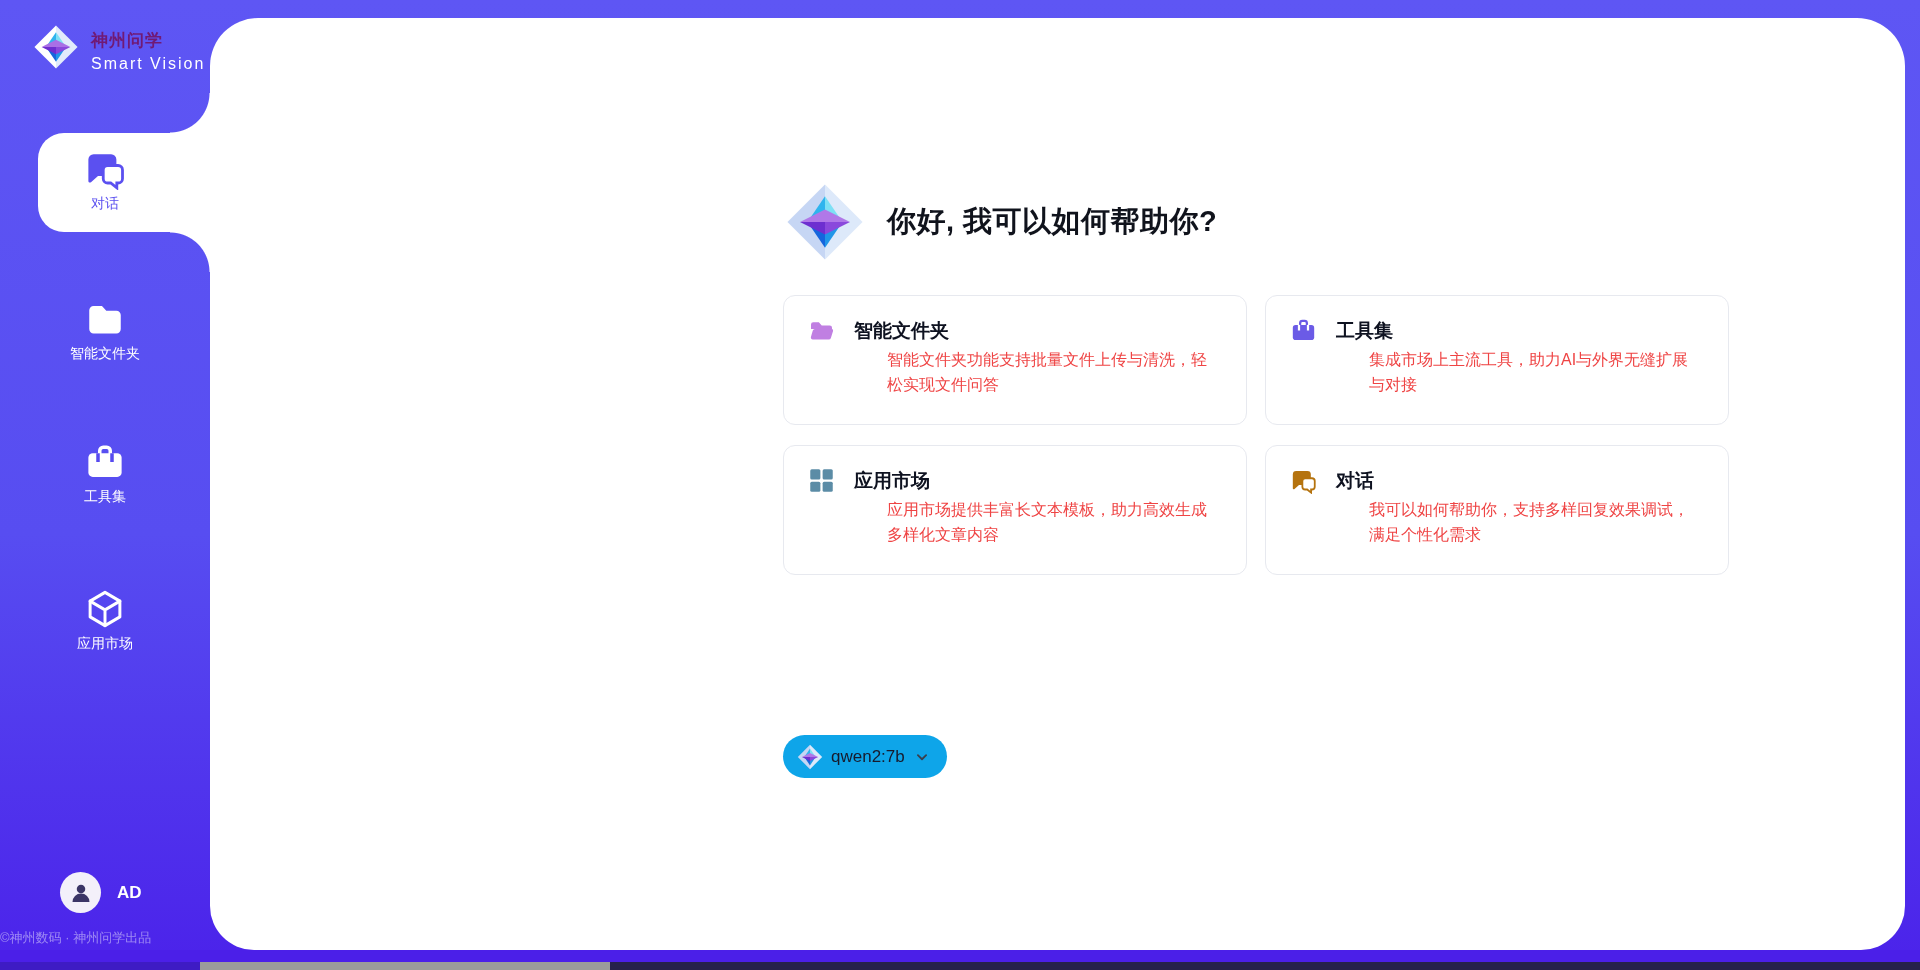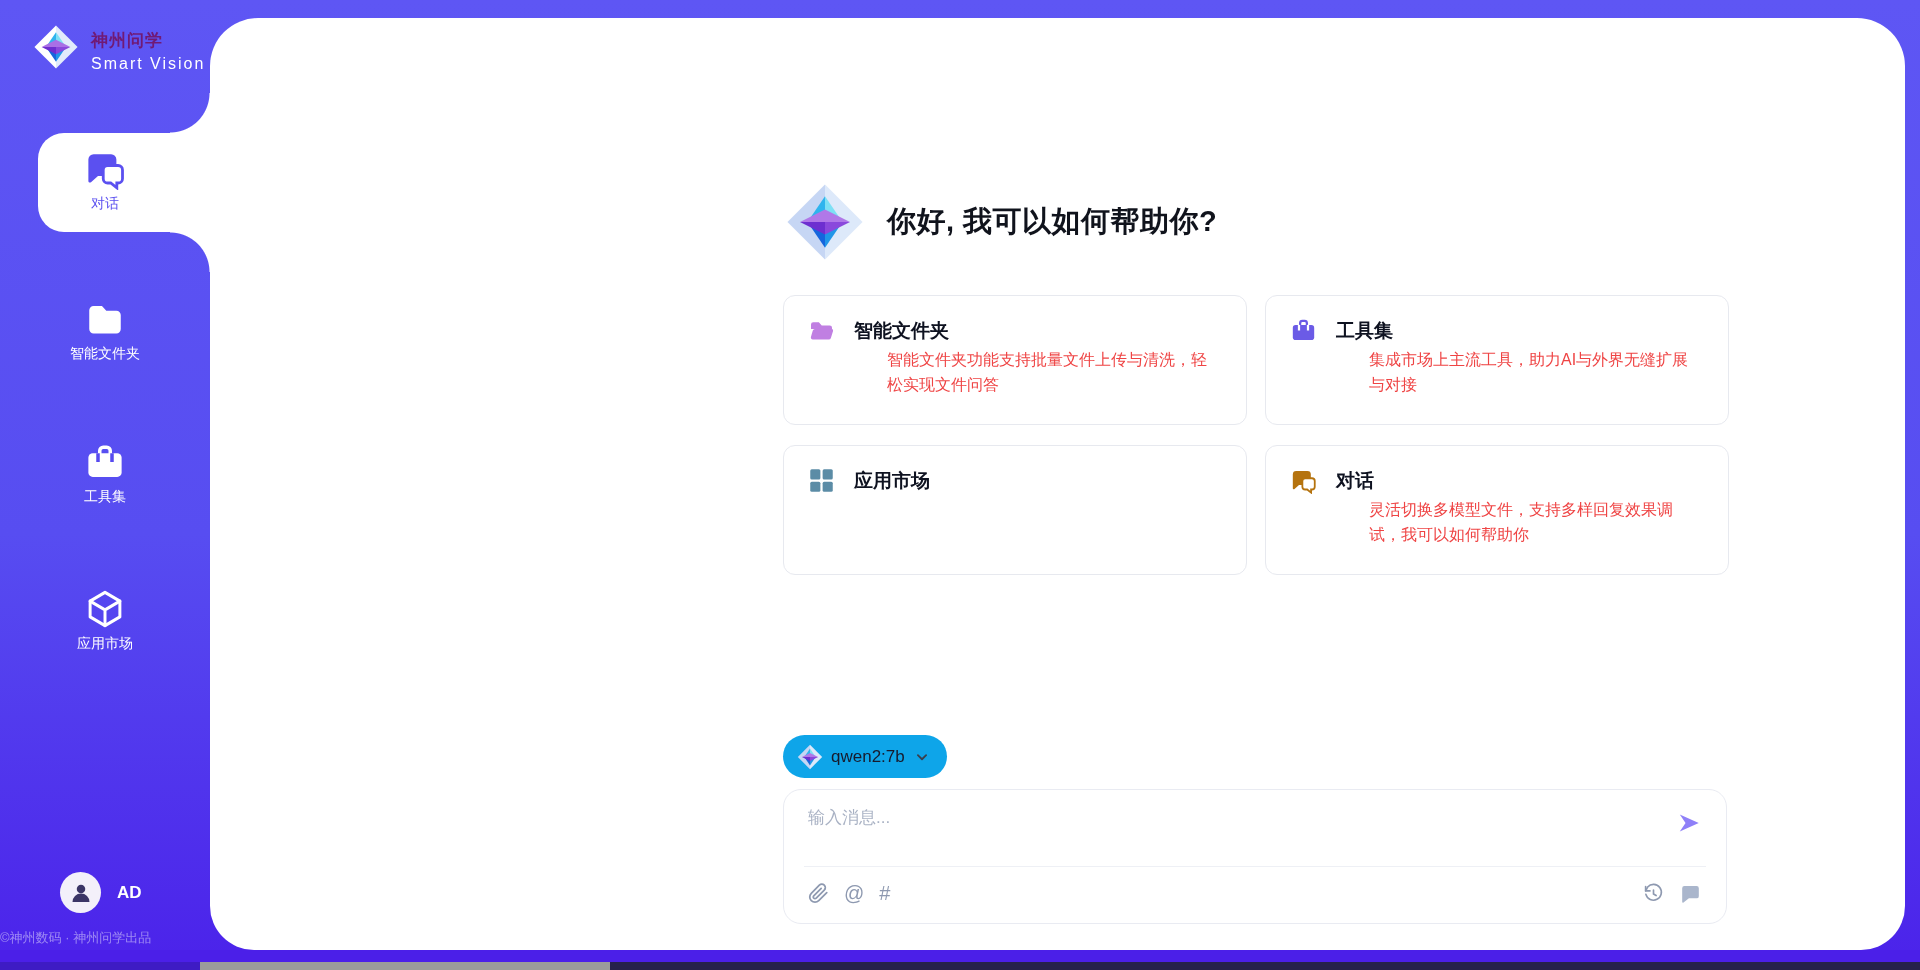--- a/index.html
+++ b/index.html
@@ -224,64 +224,41 @@
           </svg></span>
       <div class="card-title">工具集</div>
       <div class="card-desc">集成市场上主流工具，助力AI与外界无缝扩展与对接</div>
     </div>
     <div class="card">
       <span class="card-icon" style="color: rgb(91, 140, 166);">
         <svg viewBox="0 0 36 36">
             <use href="#ic-grid"></use>
           </svg></span>
       <div class="card-title">应用市场</div>
+      <div class="card-desc">应用市场提供丰富长文本模板，助力高效生成多样化文章内容</div>
     </div>
     <div class="card">
       <span class="card-icon" style="color: rgb(181, 115, 14);">
         <svg viewBox="0 0 48 48">
             <use href="#ic-chat"></use>
           </svg></span>
       <div class="card-title">对话</div>
-      <div class="card-desc">灵活切换多模型文件，支持多样回复效果调试，我可以如何帮助你</div>
+      <div class="card-desc">我可以如何帮助你，支持多样回复效果调试，满足个性化需求</div>
     </div>
   </div>
 
   <div class="model-pill">
     <svg class="pill-logo" viewBox="0 0 96 96">
         <use href="#diamond-colorful"></use>
       </svg>
     <span class="model-name">qwen2:7b</span>
     <svg class="pill-chevron" viewBox="0 0 24 24">
       <path d="M6.5 9.5 12 15l5.5-5.5" stroke="currentColor" stroke-width="2.4" fill="none" stroke-linecap="round" stroke-linejoin="round"></path>
     </svg>
   </div>
 
-  <div class="composer">
-    <textarea placeholder="输入消息..." style=""></textarea>
-    <svg class="send-btn" viewBox="0 0 24 24">
-      <path d="M3.5 4.2 21 12 3.5 19.8 8.8 12z" fill="currentColor"></path>
-    </svg>
-    <div class="composer-divider"></div>
-    <div class="tool-row-left">
-      <svg class="tool-ic" viewBox="0 0 24 24">
-        <path d="M21.44 11.05l-9.19 9.19a6 6 0 0 1-8.49-8.49l9.19-9.19a4 4 0 0 1 5.66 5.66l-9.2 9.19a2 2 0 0 1-2.83-2.83l8.49-8.48" fill="none" stroke="currentColor" stroke-width="2" stroke-linecap="round" stroke-linejoin="round"></path>
-      </svg>
-      <span class="tool-txt">@</span>
-      <span class="tool-txt">#</span>
-    </div>
-    <div class="tool-row-right">
-      <svg class="tool-ic" viewBox="0 0 24 24">
-        <path d="M3 4v5h5" fill="none" stroke="currentColor" stroke-width="1.9" stroke-linecap="round" stroke-linejoin="round"></path>
-        <path d="M3.3 13a9 9 0 1 0 2-8.4L3 9" fill="none" stroke="currentColor" stroke-width="1.9" stroke-linecap="round" stroke-linejoin="round"></path>
-        <path d="M12 8v4.5l3 1.8" fill="none" stroke="currentColor" stroke-width="1.9" stroke-linecap="round"></path>
-      </svg>
-      <svg class="tool-ic bubble-ic" viewBox="0 0 24 24">
-        <path d="M5 3.5h14A2.5 2.5 0 0 1 21.5 6v9a2.5 2.5 0 0 1-2.5 2.5h-8.8L4 22.3c-.8.6-1.5.2-1.5-.8V6A2.5 2.5 0 0 1 5 3.5z" fill="currentColor"></path>
-      </svg>
-    </div>
-  </div>
 </div>
 
 <div class="bottom-strip"></div>
 <div class="scroll-track-left"></div>
 <div class="scroll-track">
   <div class="scroll-thumb"></div>
 </div>
 
 </body></html>

